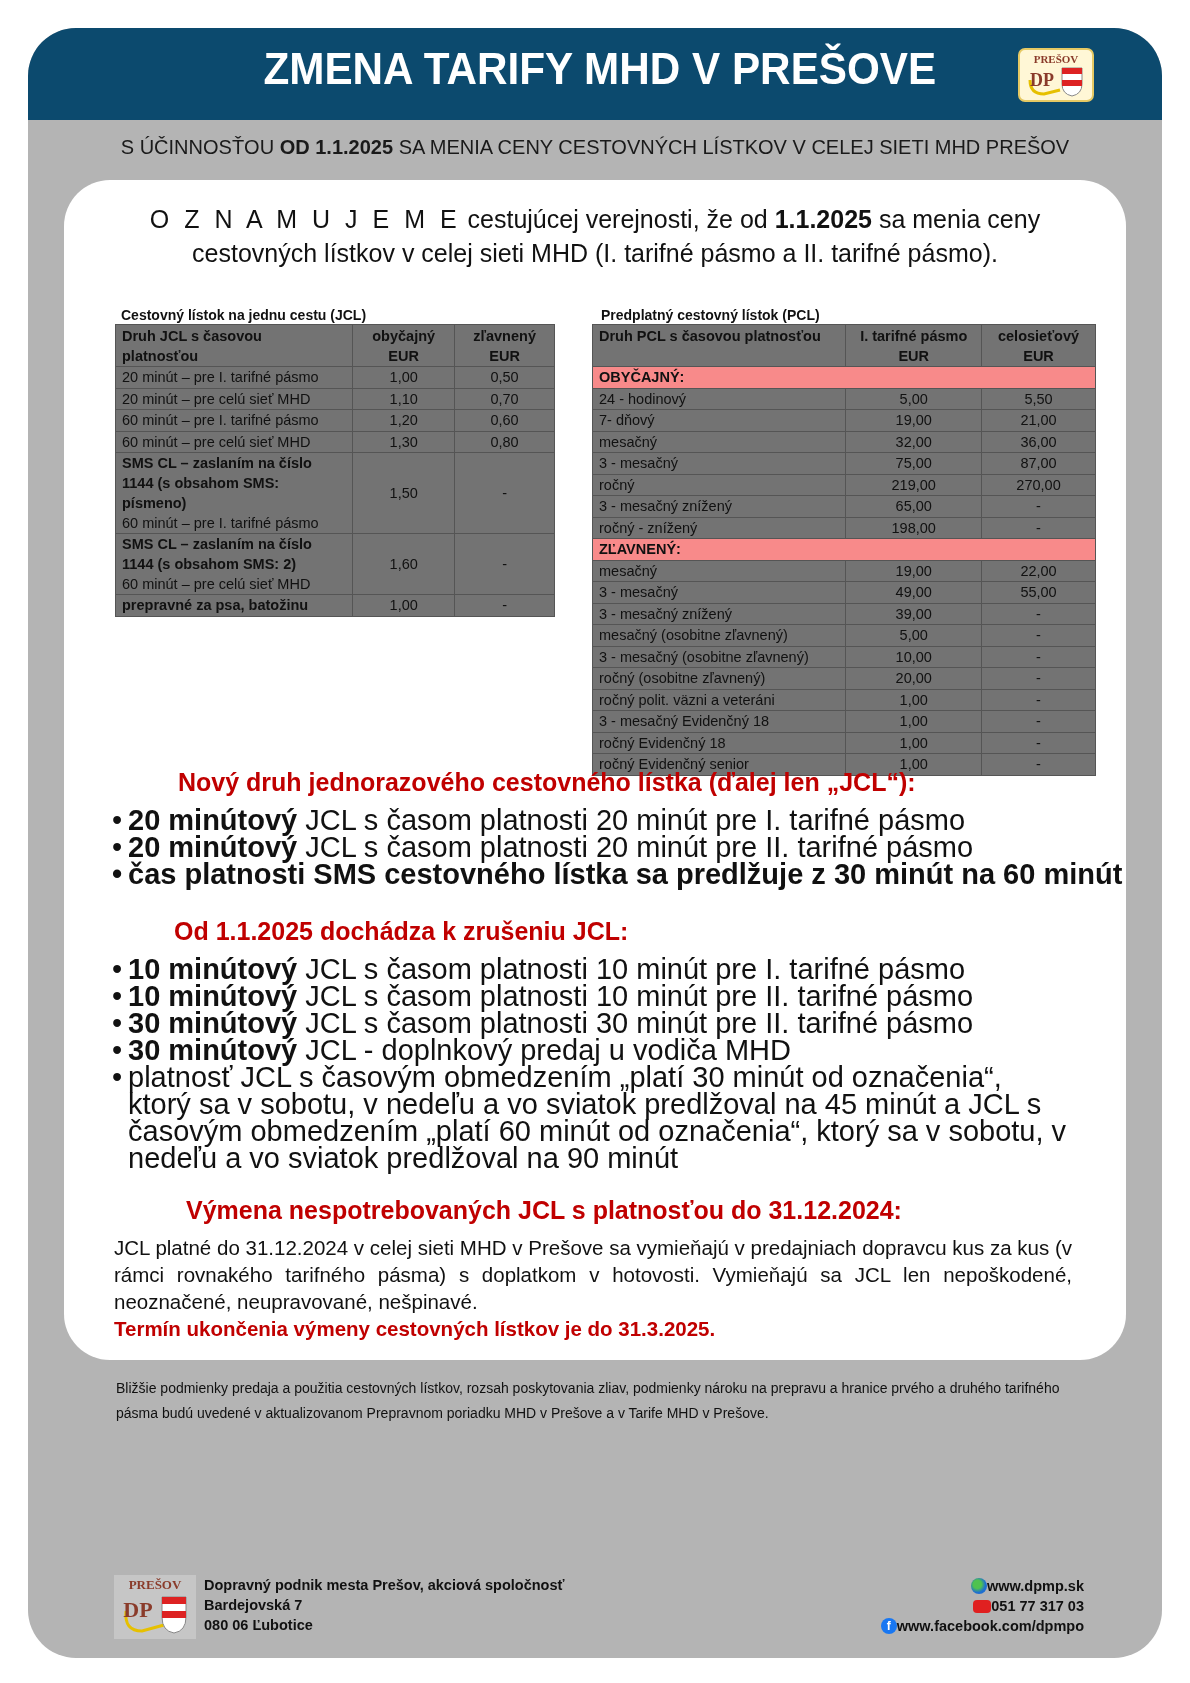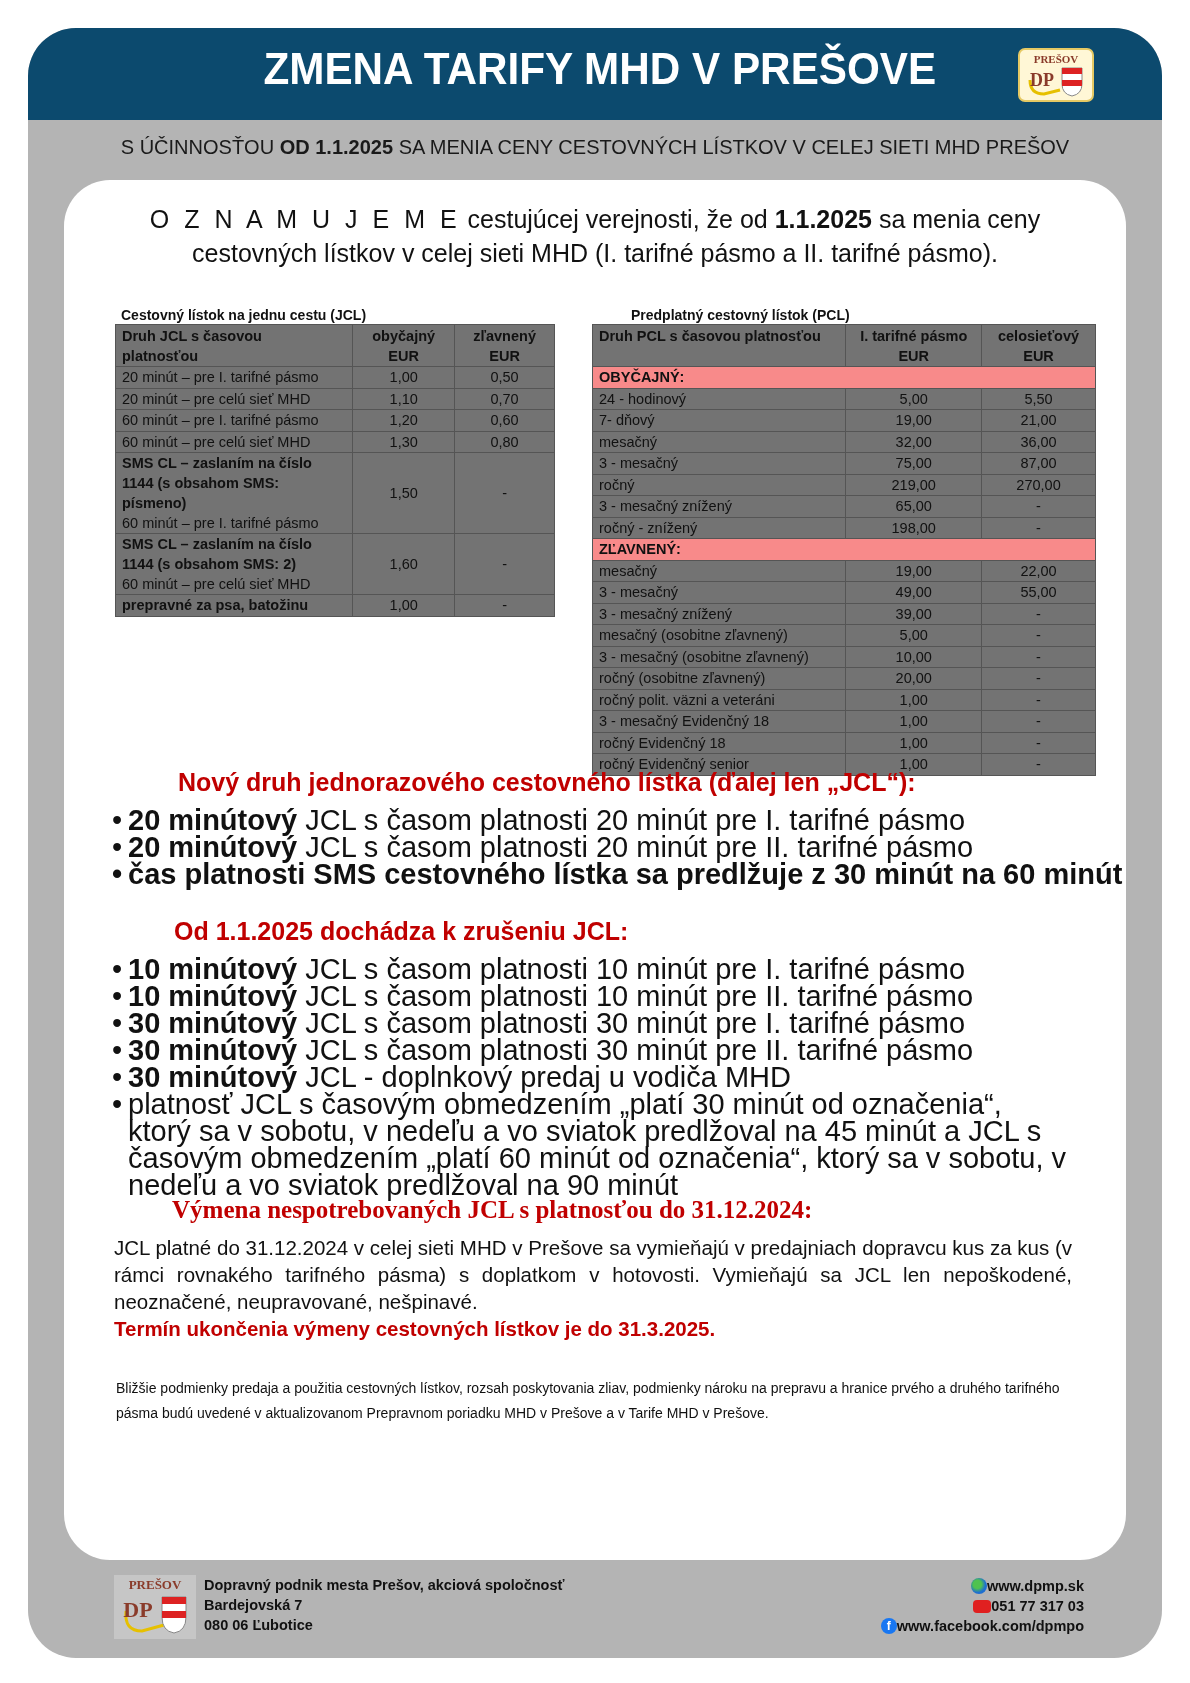--- a/index.html
+++ b/index.html
@@ -23,21 +23,21 @@
     position: absolute; left: 990px; top: 20px; width: 76px; height: 54px;
     background: #fff7d6; border-radius: 7px; border: 2px solid #e6c964;
   }
   .subtitle {
     position: absolute; left: 0; right: 0; top: 108px; text-align: center;
     font-size: 20px; color: #1a1a1a; letter-spacing: 0px;
   }
   .subtitle b { font-weight: bold; }
 
   .panel {
-    position: absolute; left: 36px; top: 152px; width: 1062px; height: 1380px;
+    position: absolute; left: 36px; top: 152px; width: 1062px; height: 1180px;
     background: #fff; border-radius: 46px;
   }
   .announce {
     position: absolute; left: 0; right: 0; top: 22px; text-align: center;
     font-size: 25px; line-height: 34px; color: #111;
   }
   .announce .spaced { letter-spacing: 4px; }
 
   .tbl-title { position: absolute; font-size: 14px; font-weight: bold; color: #111; }
   table.tariff {
@@ -49,21 +49,21 @@
   }
   table.tariff th { font-weight: bold; text-align: center; vertical-align: top; line-height: 20px; padding-top: 1px; }
   table.tariff th.left { text-align: left; }
   table.tariff td.num { text-align: center; }
   table.tariff tr.group td { background: #f88a8a; font-weight: bold; }
   .sms-bold { font-weight: bold; display: block; }
 
   #jcl-table { left: 51px; top: 144px; width: 440px; }
   #jcl-title { left: 57px; top: 127px; }
   #pcl-table { left: 528px; top: 144px; width: 504px; }
-  #pcl-title { left: 537px; top: 127px; margin-left: 30px; }
+  #pcl-title { left: 537px; top: 127px; }
 
   .section-head {
     position: absolute; color: #c00000; font-weight: bold; font-size: 25px;
     transform-origin: left center;
   }
   .bullets { position: absolute; list-style: none; font-size: 29px; color: #111; }
   .bullets li { line-height: 27px; padding-left: 16px; position: relative; }
   .bullets li::before { content: "\2022"; position: absolute; left: 0; top: 0; }
   .bullets li b { font-weight: bold; }
   .bullets li.strong { font-weight: bold; }
@@ -287,27 +287,26 @@
     <ul class="bullets" id="new-list" style="left:48px; top:627px;">
         <li><b>20 minútový</b><span> JCL s časom platnosti 20 minút pre I. tarifné pásmo</span></li>
         <li><b>20 minútový</b><span> JCL s časom platnosti 20 minút pre II. tarifné pásmo</span></li>
         <li class="strong"><span>čas platnosti SMS cestovného lístka sa predlžuje z 30 minút na 60 minút</span></li>
       </ul>
 
     <div class="section-head" style="left:110px; top:737px;">Od 1.1.2025 dochádza k zrušeniu JCL:</div>
     <ul class="bullets" id="cancel-list" style="left:48px; top:776px; width:960px;">
         <li><b>10 minútový</b><span> JCL s časom platnosti 10 minút pre I. tarifné pásmo</span></li>
         <li><b>10 minútový</b><span> JCL s časom platnosti 10 minút pre II. tarifné pásmo</span></li>
-        <li><b>30 minútový</b><span> JCL s časom platnosti 30 minút pre I. tarifné pásmo</span></li>
         <li><b>30 minútový</b><span> JCL s časom platnosti 30 minút pre II. tarifné pásmo</span></li>
         <li><b>30 minútový</b><span> JCL - doplnkový predaj u vodiča MHD</span></li>
         <li><span>platnosť JCL s časovým obmedzením „platí 30 minút od označenia“, ktorý sa v sobotu, v nedeľu a vo sviatok predlžoval na 45 minút a JCL s časovým obmedzením „platí 60 minút od označenia“, ktorý sa v sobotu, v nedeľu a vo sviatok predlžoval na 90 minút</span></li>
       </ul>
 
-    <div class="section-head" style="left:108px; top:1016px;font-family:Liberation Serif, serif;">Výmena nespotrebovaných JCL s platnosťou do 31.12.2024:</div>
+    <div class="section-head" style="left:122px; top:1016px;">Výmena nespotrebovaných JCL s platnosťou do 31.12.2024:</div>
     <div class="para" style="left:50px; top:1054px; width:958px;">
       <span>JCL platné do 31.12.2024 v celej sieti MHD v Prešove sa vymieňajú v predajniach dopravcu kus za kus (v rámci rovnakého tarifného pásma) s doplatkom v hotovosti. Vymieňajú sa JCL len nepoškodené, neoznačené, neupravované, nešpinavé.</span>
       <span class="red">Termín ukončenia výmeny cestovných lístkov je do 31.3.2025.</span>
     </div>
 
     <div class="closing" style="left:52px; top:1196px; width:960px;">Bližšie podmienky predaja a použitia cestovných lístkov, rozsah poskytovania zliav, podmienky nároku na prepravu a hranice prvého a druhého tarifného pásma budú uvedené v aktualizovanom Prepravnom poriadku MHD v Prešove a v Tarife MHD v Prešove.</div>
   </div>
 
   <div class="footer-logo">
     <svg width="82" height="64" viewBox="0 0 82 64">

